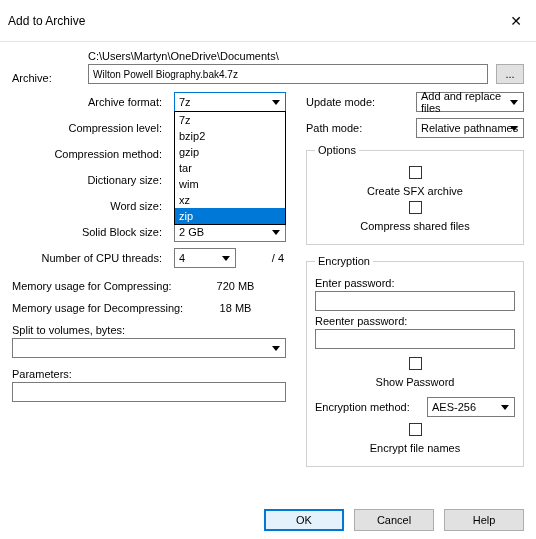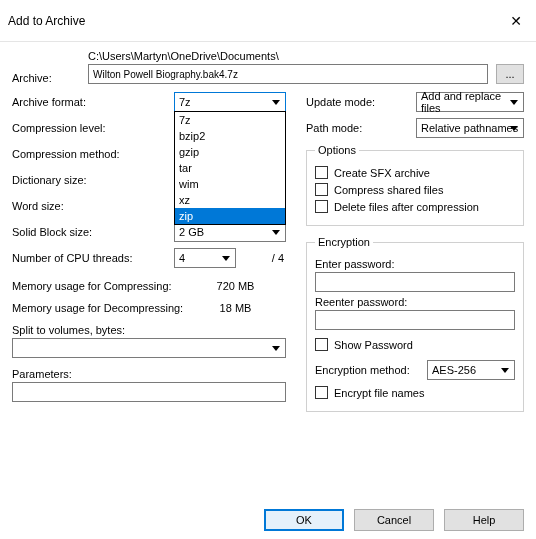--- a/index.html
+++ b/index.html
@@ -30,21 +30,21 @@
   }
   .content {
     padding: 8px 12px 0 12px;
   }
   .row {
     display: flex;
     align-items: center;
     margin-bottom: 6px;
     min-height: 20px;
   }
-  .lbl-left { width: 150px; }
+  .lbl-left { width: 150px; text-align: right; }
   .lbl-archive { width: 76px; }
   .path-text { font-size: 11px; margin-bottom: 2px; }
   .archive-input {
     flex: 1;
     height: 20px;
     border: 1px solid #7a7a7a;
     padding: 0 4px;
     font-family: inherit;
     font-size: 10px;
   }
@@ -128,20 +128,21 @@
     margin: 0 0 10px 0;
     padding: 6px 8px 8px 8px;
   }
   legend { font-size: 11px; padding: 0 3px; }
   .chk {
     display: flex;
     align-items: center;
     gap: 6px;
     margin: 4px 0;
     font-size: 11px;
+    flex-direction: column;
   }
   .chk-box {
     width: 13px; height: 13px;
     border: 1px solid #333;
     background: #fff;
   }
   .r-row {
     display: flex;
     align-items: center;
     margin-bottom: 6px;
@@ -297,24 +298,20 @@
       <fieldset>
         <legend>Options</legend>
         <div class="chk">
           <div class="chk-box"></div>
           <span>Create SFX archive</span>
         </div>
         <div class="chk">
           <div class="chk-box"></div>
           <span>Compress shared files</span>
         </div>
-        <div class="chk">
-          <div class="chk-box"></div>
-          <span>Delete files after compression</span>
-        </div>
       </fieldset>
 
       <fieldset>
         <legend>Encryption</legend>
         <div class="enc-lbl">Enter password:</div>
         <div class="textbox"></div>
         <div class="enc-lbl" style="">Reenter password:</div>
         <div class="textbox"></div>
 
         <div class="chk" style="margin-top:8px;">

